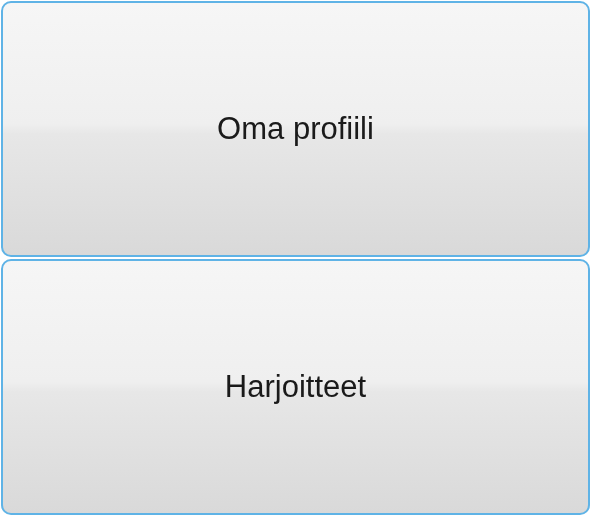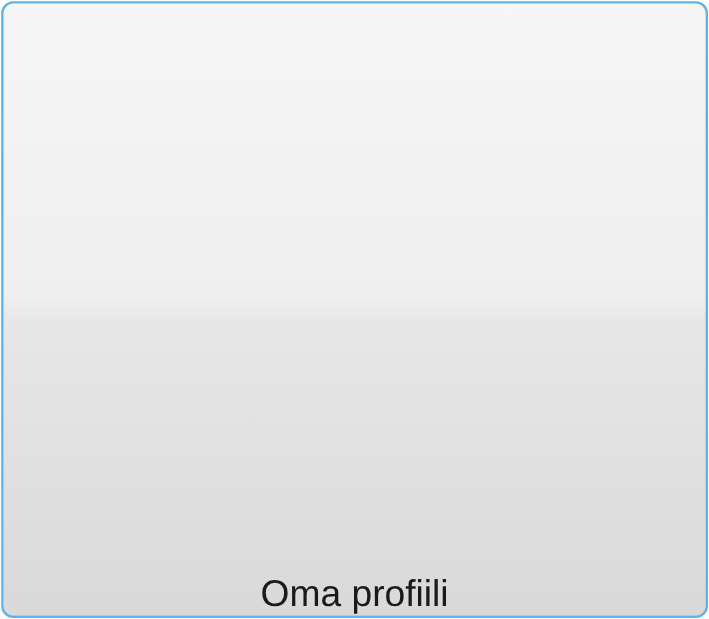--- a/index.html
+++ b/index.html
@@ -22,32 +22,35 @@
     .menu-button {
       flex: 1;
       border: 2px solid #5fb3e6;
       border-radius: 10px;
       background: linear-gradient(to bottom,
         #f6f6f6 0%,
         #efefef 48%,
         #e7e7e7 52%,
         #d9d9d9 100%);
       display: flex;
-      align-items: flex-end;
+      align-items: center;
       justify-content: center;
       cursor: pointer;
       margin: 1px;
     }
     .menu-button-label {
       font-size: 31px;
       color: #1a1a1a;
       font-weight: 400;
       text-align: center;
     }
   </style>
 </head>
 <body>
 
 <div class="menu-container">
   <div class="menu-button">
     <span class="menu-button-label">Oma profiili</span>
   </div>
+  <div class="menu-button">
+    <span class="menu-button-label">Harjoitteet</span>
+  </div>
 </div>
 
 </body></html>

